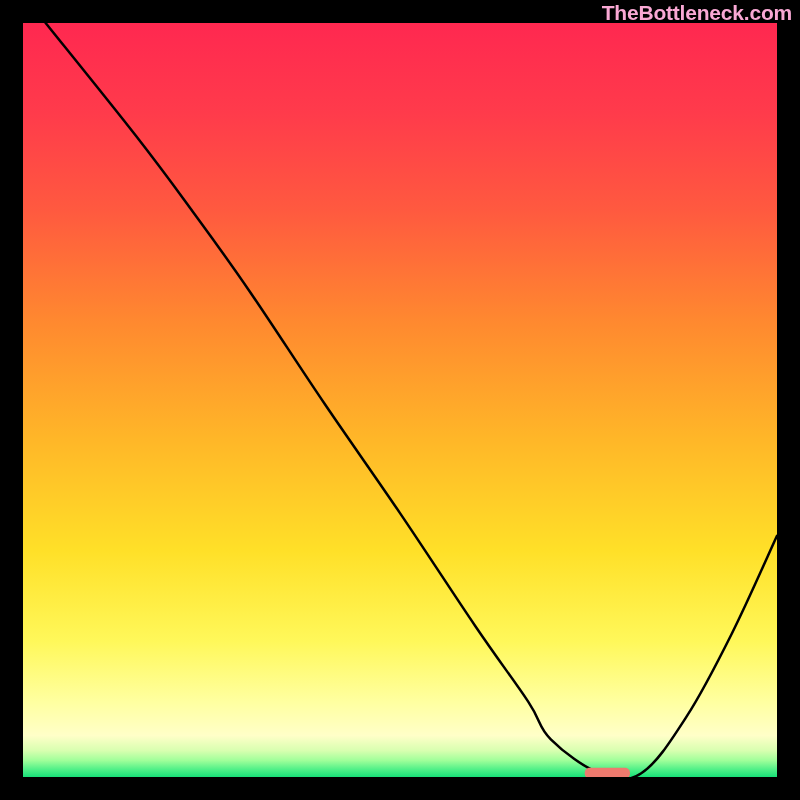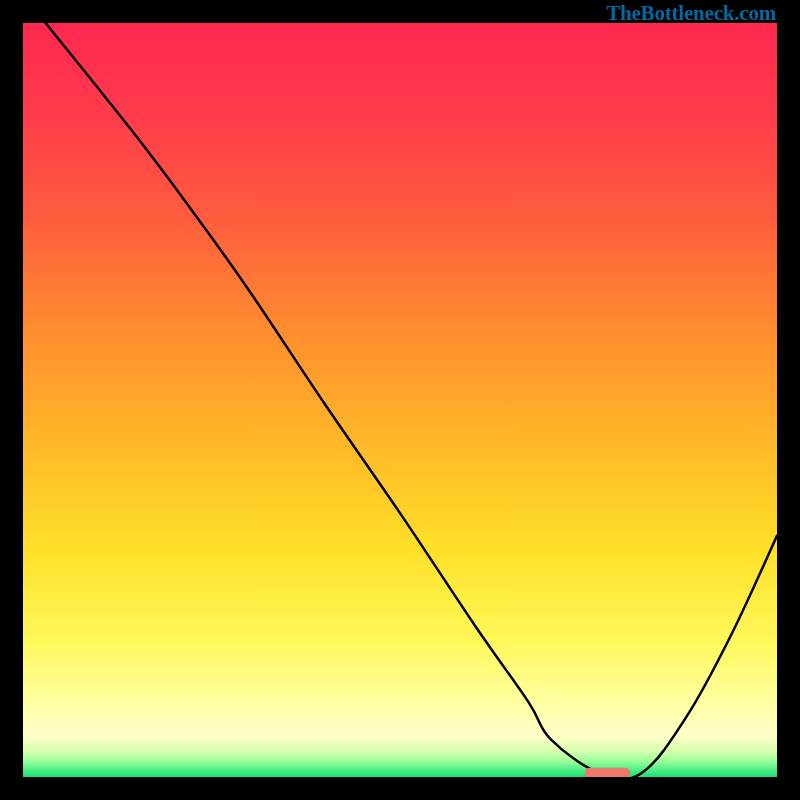--- a/index.html
+++ b/index.html
@@ -22,25 +22,25 @@
     position: absolute;
     left: 0;
     top: 0;
     width: 754px;
     height: 754px;
     overflow: hidden;
   }
   .watermark {
     position: absolute;
     top: 1px;
-    right: 24px;
-    font-family: Liberation Serif, serif;
+    right: 8px;
+    font-family: Liberation Sans, sans-serif;
     font-size: 21px;
     font-weight: 600;
-    color: #0369a1;
+    color: #f9a8d4;
     letter-spacing: -0.2px;
   }
 </style>
 </head>
 <body>
 
 <div class="watermark">TheBottleneck.com</div>
 
 <div class="frame">
   <svg class="plot-area" viewBox="0 0 754 754" preserveAspectRatio="none">

